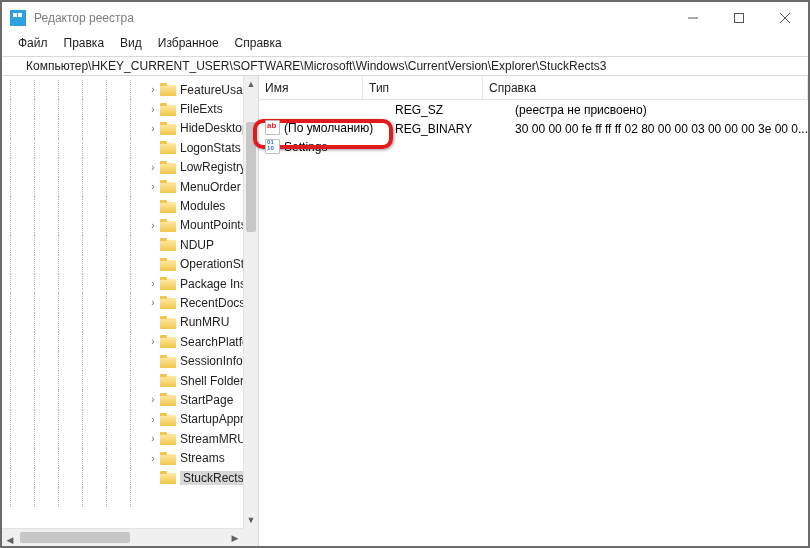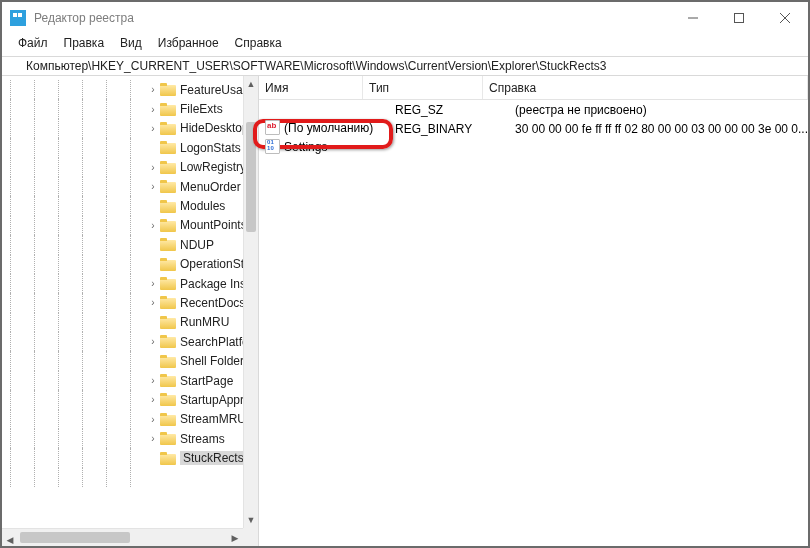--- a/index.html
+++ b/index.html
@@ -302,20 +302,33 @@
             <span class="tree-lines">
               <span class="tree-line"></span>
               <span class="tree-line"></span>
               <span class="tree-line"></span>
               <span class="tree-line"></span>
               <span class="tree-line"></span>
               <span class="tree-line"></span>
             </span>
             <span class="expander"></span>
             <span class="folder-icon"></span>
+            <span class="label-wrap"><span class="label">SessionInfo</span></span>
+          </div>
+          <div class="tree-row">
+            <span class="tree-lines">
+              <span class="tree-line"></span>
+              <span class="tree-line"></span>
+              <span class="tree-line"></span>
+              <span class="tree-line"></span>
+              <span class="tree-line"></span>
+              <span class="tree-line"></span>
+            </span>
+            <span class="expander"></span>
+            <span class="folder-icon"></span>
             <span class="label-wrap"><span class="label">Shell Folders</span></span>
           </div>
           <div class="tree-row">
             <span class="tree-lines">
               <span class="tree-line"></span>
               <span class="tree-line"></span>
               <span class="tree-line"></span>
               <span class="tree-line"></span>
               <span class="tree-line"></span>
               <span class="tree-line"></span>

